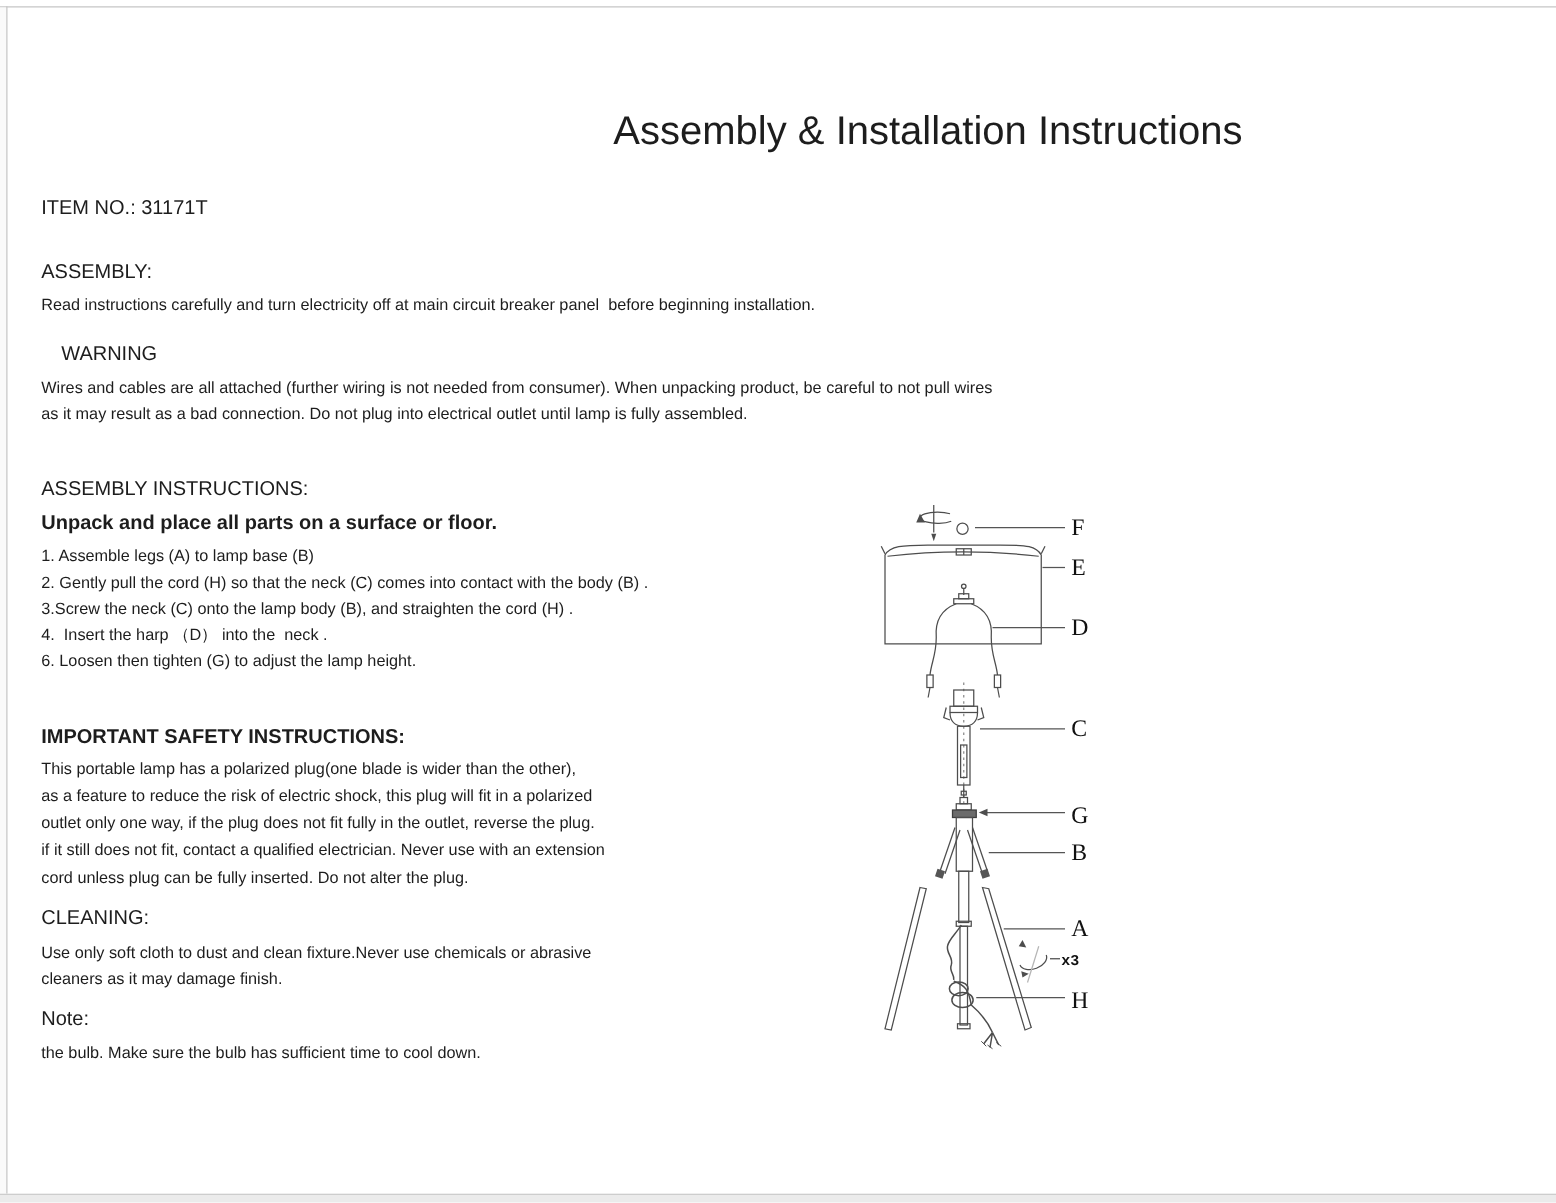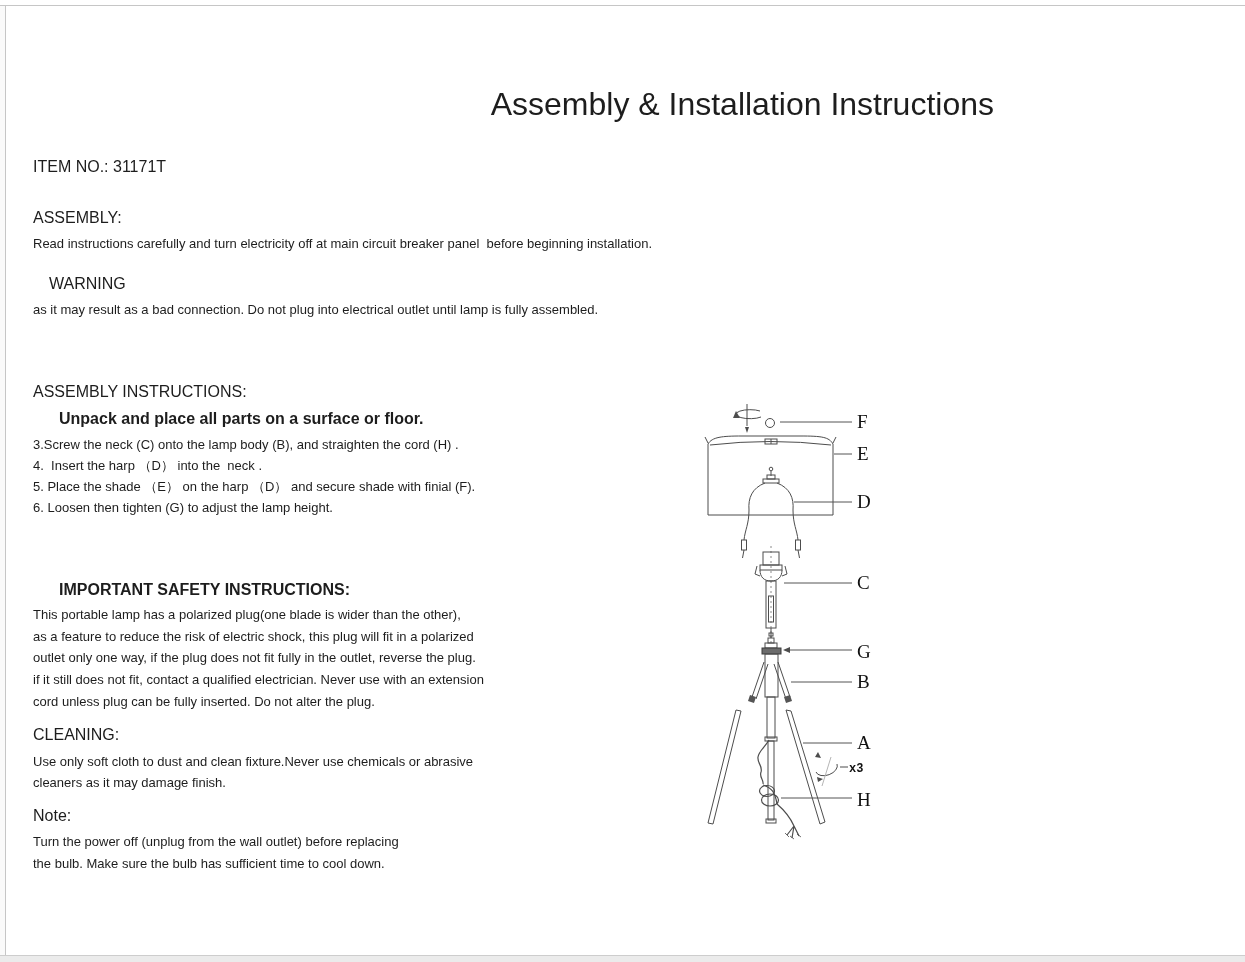--- a/index.html
+++ b/index.html
@@ -13,21 +13,21 @@
   
   .frame-top{left:0;top:5px;width:1245px;height:1px;background:#c6c6c6;}
   .frame-left-strip{left:0;top:6px;width:5px;height:949px;background:#fafafa;}
   .frame-left{left:5px;top:5px;width:1px;height:950px;background:#c6c6c6;}
   .frame-bottom{left:0;top:955px;width:1245px;height:7px;background:#ebebeb;border-top:1px solid #cdcdcd;}
   
   .title{left:0;top:86px;width:994px;text-align:right;font-size:32px;font-weight:400;margin:0;}
   .item-no{left:33px;top:158px;font-size:16px;}
   .h16{font-size:16px;}
   .body15{font-size:13px;line-height:21px;}
-  .bold{font-weight:700;margin-left:26px;}
+  .bold{font-weight:700;}
   
   .diagram{left:680px;top:400px;width:200px;height:470px;}
   svg text.part-label{font-family:"Liberation Serif","DejaVu Serif",serif;font-size:19px;fill:#111;}
   svg text.qty-label{font-family:"Liberation Mono","DejaVu Sans Mono",monospace;font-size:12px;font-weight:700;fill:#111;}
 </style>
 </head>
 <body>
 
 <div>
 
@@ -38,50 +38,51 @@
 
   <h1 class="abs title">Assembly &amp; Installation Instructions</h1>
 
   <div class="abs item-no ln">ITEM NO.: 31171T</div>
 
   <div class="abs h16 ln" style="left:33px;top:209px">ASSEMBLY:</div>
   <div class="abs body15 ln" style="left:33px;top:233px">Read instructions carefully and turn electricity off at main circuit breaker panel  before beginning installation.</div>
 
   <div class="abs h16 ln" style="left:49px;top:275px">WARNING</div>
   <div class="abs body15" style="left:33px;top:299px">
+    <div class="ln">Wires and cables are all attached (further wiring is not needed from consumer). When unpacking product, be careful to not pull wires</div>
     <div class="ln">as it may result as a bad connection. Do not plug into electrical outlet until lamp is fully assembled.</div>
   </div>
 
   <div class="abs h16 ln" style="left:33px;top:383px">ASSEMBLY INSTRUCTIONS:</div>
   <div class="abs h16 bold ln" style="left:33px;top:410px">Unpack and place all parts on a surface or floor.</div>
   <div class="abs body15" style="left:33px;top:434px">
+    <div class="ln">1. Assemble legs (A) to lamp base (B)</div>
+    <div class="ln">2. Gently pull the cord (H) so that the neck (C) comes into contact with the body (B) .</div>
     <div class="ln">3.Screw the neck (C) onto the lamp body (B), and straighten the cord (H) .</div>
     <div class="ln">4.  Insert the harp （D） into the  neck .</div>
-    <div class="ln">5. Place the shade （E） on the harp （D） and secure shade with finial (F).</div>
     <div class="ln">6. Loosen then tighten (G) to adjust the lamp height.</div>
   </div>
 
   <div class="abs h16 bold ln" style="left:33px;top:581px">IMPORTANT SAFETY INSTRUCTIONS:</div>
   <div class="abs body15" style="left:33px;top:604px;line-height:21.7px">
     <div class="ln">This portable lamp has a polarized plug(one blade is wider than the other),</div>
     <div class="ln">as a feature to reduce the risk of electric shock, this plug will fit in a polarized</div>
     <div class="ln">outlet only one way, if the plug does not fit fully in the outlet, reverse the plug.</div>
     <div class="ln">if it still does not fit, contact a qualified electrician. Never use with an extension</div>
     <div class="ln">cord unless plug can be fully inserted. Do not alter the plug.</div>
   </div>
 
   <div class="abs h16 ln" style="left:33px;top:726px">CLEANING:</div>
   <div class="abs body15" style="left:33px;top:751px">
     <div class="ln">Use only soft cloth to dust and clean fixture.Never use chemicals or abrasive</div>
     <div class="ln">cleaners as it may damage finish.</div>
   </div>
 
   <div class="abs h16 ln" style="left:33px;top:807px">Note:</div>
   <div class="abs body15" style="left:33px;top:831px;line-height:21.5px">
-    <div class="ln">Turn the power off (unplug from the wall outlet) before replacing</div>
     <div class="ln">the bulb. Make sure the bulb has sufficient time to cool down.</div>
   </div>
 
   <svg class="abs diagram" viewBox="0 0 200 470" fill="none" stroke="#4d4d4d" stroke-width="1">
 
     <g>
       <path d="M 80,11 A 14,4.5 0 1 0 81,17"></path>
       <polygon points="56,11 53,18 60,18" fill="#4d4d4d" stroke="none"></polygon>
       <line x1="67" y1="4" x2="67" y2="26"></line>
       <polygon points="65,27 69,27 67,33" fill="#4d4d4d" stroke="none"></polygon>

